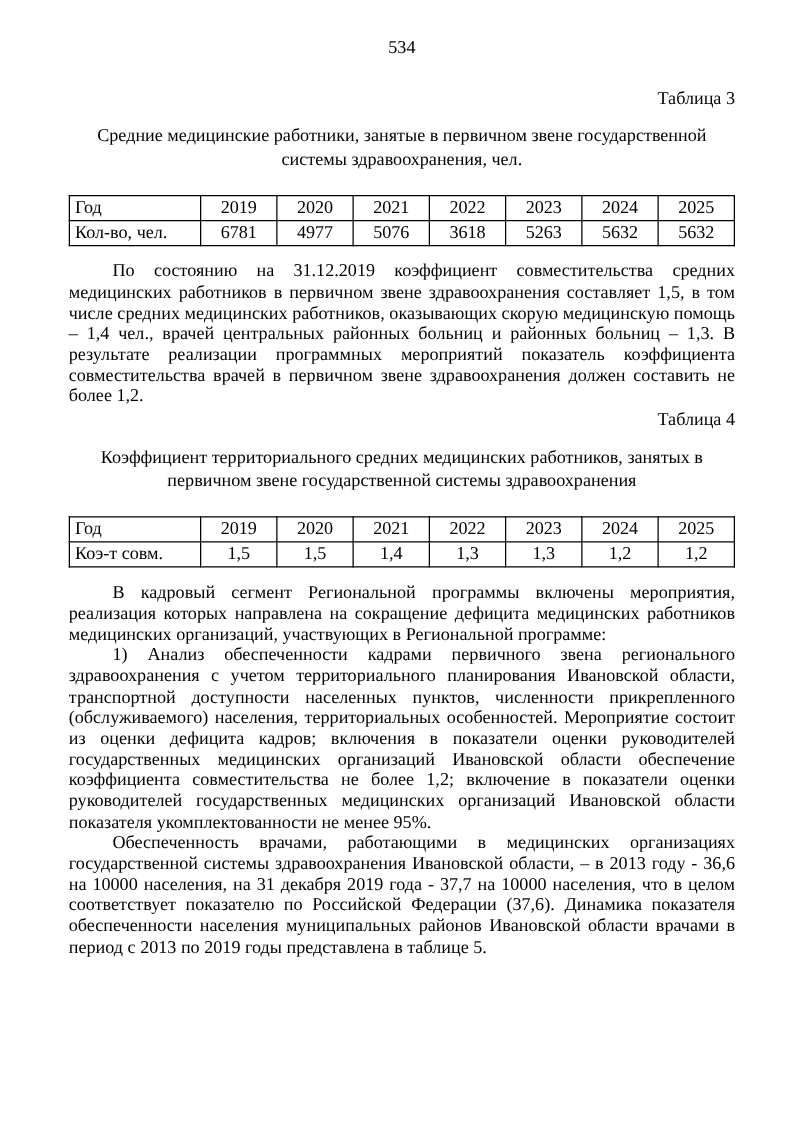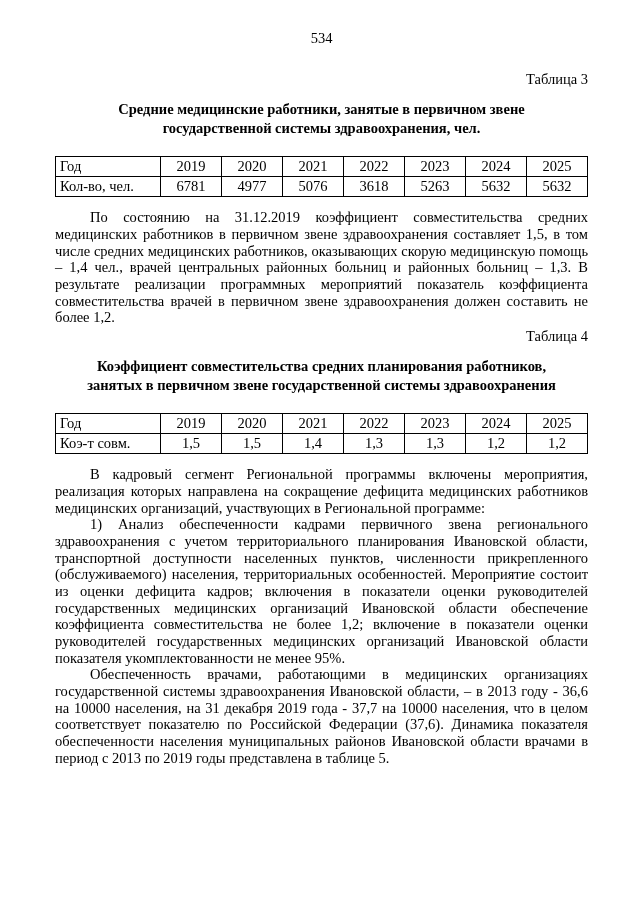--- a/index.html
+++ b/index.html
@@ -23,21 +23,21 @@
     text-align: center;
     line-height: 17px;
     margin-bottom: 24px;
   }
   .table-caption {
     text-align: right;
     line-height: 17px;
     margin: 2px 0 11px 0;
   }
   .table-title {
-    font-weight: bold;
+    font-weight: normal;
     text-align: center;
     font-size: 14.5px;
     line-height: 1.28;
     margin: 12px 14px 19px 14px;
   }
   table.data-table {
     border-collapse: collapse;
     width: 100%;
     table-layout: fixed;
     margin: 0 0 12px 0;
@@ -104,21 +104,21 @@
       </tr>
     </tbody>
   </table>
 
   <div class="para-block">
     <p class="body-text">По состоянию на 31.12.2019 коэффициент совместительства средних медицинских работников в первичном звене здравоохранения составляет 1,5, в том числе средних медицинских работников, оказывающих скорую медицинскую помощь – 1,4 чел., врачей центральных районных больниц и районных больниц – 1,3. В результате реализации программных мероприятий показатель коэффициента совместительства врачей в первичном звене здравоохранения должен составить не более 1,2.</p>
   </div>
 
   <div class="table-caption">Таблица 4</div>
 
-  <div class="table-title">Коэффициент совместительства средних планирования работников, занятых в первичном звене государственной системы здравоохранения</div>
+  <div class="table-title">Коэффициент территориального средних медицинских работников, занятых в первичном звене государственной системы здравоохранения</div>
 
   <table class="data-table">
     <tbody>
       <tr>
         <td class="label-cell">Год</td>
         <td class="year-cell">2019</td>
         <td class="year-cell">2020</td>
         <td class="year-cell">2021</td>
         <td class="year-cell">2022</td>
         <td class="year-cell">2023</td>

